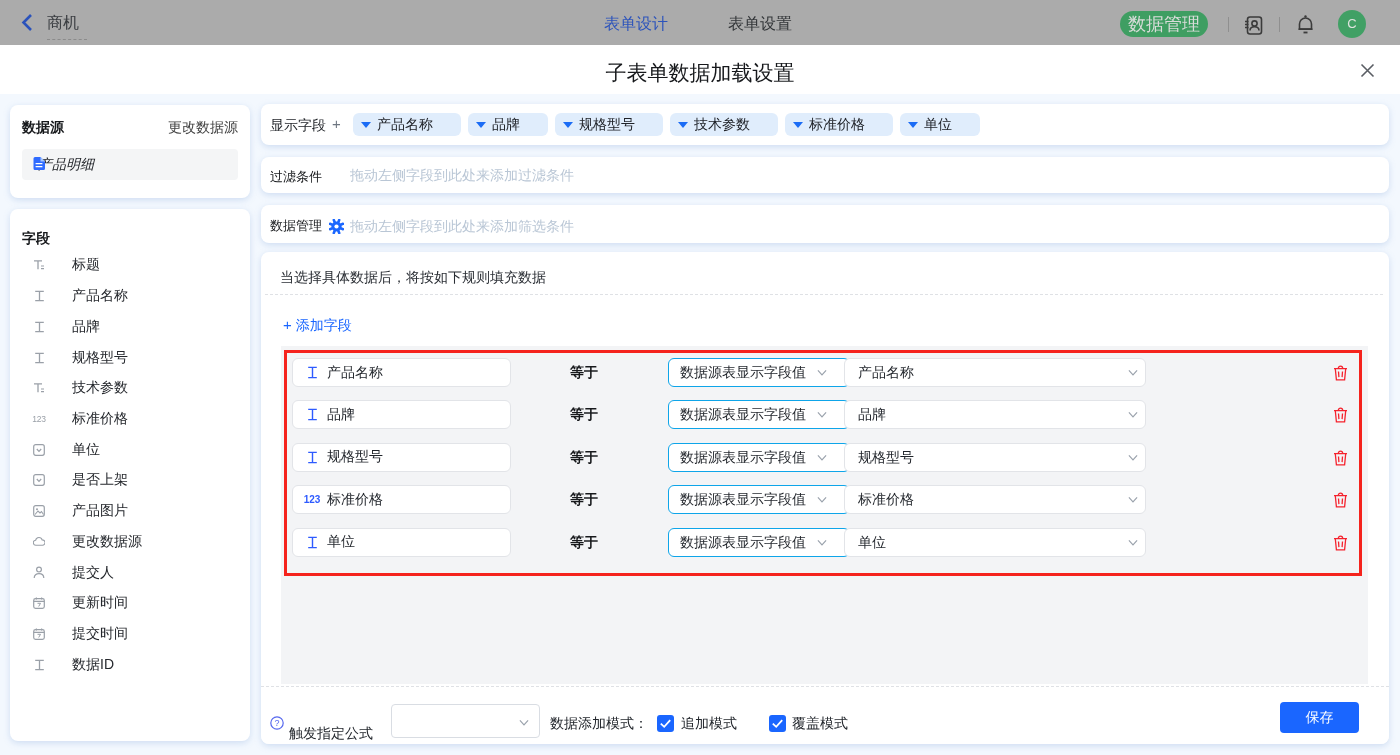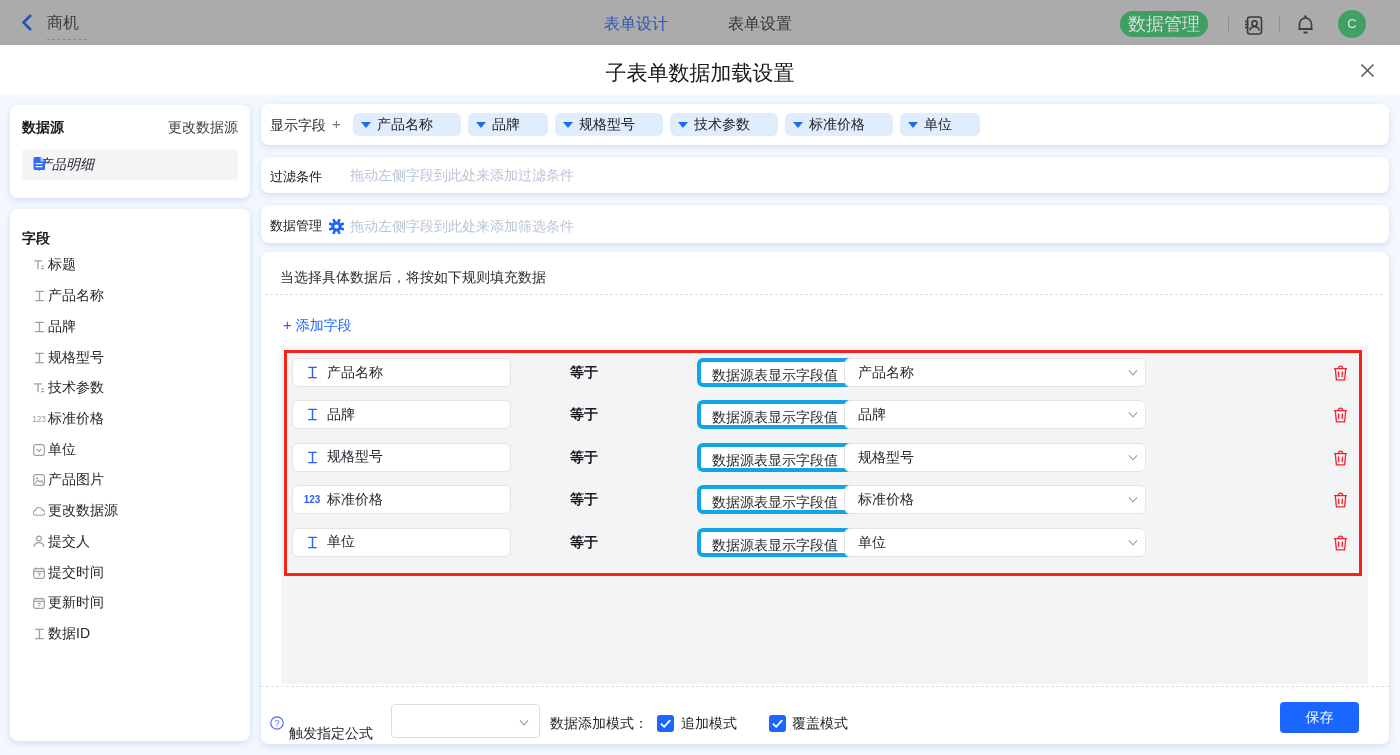--- a/index.html
+++ b/index.html
@@ -31,42 +31,42 @@
 #cardB { left:261px; top:157px; width:1128px; height:36px; }
 #cardC { left:261px; top:205px; width:1128px; height:38px; }
 #cardD { left:261px; top:252px; width:1128px; height:492px; }
 
 
 .sbt { position:absolute; left:12px; font-weight:700; font-size:14px; color:#17191c; }
 .link { position:absolute; right:12px; font-size:14px; color:#404040; }
 .srcrow { position:absolute; left:12px; top:44px; width:216px; height:31px; background:#f4f5f6; border-radius:4px; line-height:31px; }
 .srcrow .txt { margin-left:16px; color:#24272c;font-style:italic; }
 .srcrow svg { position:absolute; left:11px; top:8px; }
-.frow { height:30.72px; display:flex; align-items:center; color:#24272c; font-size:14px; }
+.frow { height:30.72px; display:flex; align-items:center; color:#24272c; font-size:14px;gap:24px; }
 .frow .fi { width:12px; margin-left:23px; margin-right:3px; display:flex; justify-content:center; align-items:center; }
 #fields { position:absolute; left:0; top:41px; width:240px; }
 
 
 .lab { position:absolute; left:9px; font-size:14px; color:#1d2025; }
 .chips { position:absolute; left:92px; top:9px; display:flex; gap:7px; }
 .chip { height:23px; background:#e0edfc; border-radius:6px; display:flex; align-items:center; padding:0 28px 0 8px; color:#202329; }
 .chip .tri { width:0; height:0; border-left:5px solid transparent; border-right:5px solid transparent; border-top:6px solid #1b6cf5; margin-right:6px; }
 .ph { color:#b9c6d5; font-size:14px; }
 
 
 .dhead { position:absolute; left:280px; top:269px; color:#2a2e34; }
 .dash1 { position:absolute; left:265px; top:294px; width:1118px; border-top:1px dashed #dfe1e5; }
 .addf { position:absolute; left:283px; top:316px; color:#1a66ff; font-size:14px; }
 #greybox { position:absolute; left:281px; top:346px; width:1087px; height:338px; background:#f3f4f6; }
 #redbox { position:absolute; left:284px; top:350px; width:1078px; height:226px; border:3px solid #f5231d; }
 .rrow { position:absolute; left:292px; width:1096px; height:29px; }
 .inp { position:absolute; left:0; top:0; width:219px; height:29px; background:#fff; border:1px solid #e2e4e8; border-radius:6px; display:flex; align-items:center; }
 .inp .ric { width:12px; margin-left:13px; margin-right:9px; display:flex; justify-content:center; }
 .eq { position:absolute; left:262px; top:0; width:60px; text-align:center; line-height:29px; font-weight:600; color:#17191c; }
-.sel1 { position:absolute; left:376px; top:0; width:182px; height:29px; background:#fff; border:4px solid #0ea5e9; border-radius:6px; line-height:27px; padding-left:11px; color:#1f2329;margin-left:29px; }
+.sel1 { position:absolute; left:376px; top:0; width:182px; height:29px; background:#fff; border:1px solid #0ea5e9; border-radius:6px; line-height:27px; padding-left:11px; color:#1f2329; }
 .sel2 { position:absolute; left:552px; top:0; width:302px; height:29px; background:#fff; border:1px solid #e2e4e8; border-radius:6px; line-height:27px; padding-left:13px; color:#1f2329; }
 .chev { position:absolute; top:9px; width:10px; height:10px; }
 .trash { position:absolute; left:1041px; top:7px; }
 
 
 #dfoot { position:absolute; left:261px; top:686px; width:1128px; height:58px; border-top:1px dashed #dfe1e5; background:#fff; border-radius:0 0 8px 8px; }
 .q { position:absolute; left:9px; top:29px; }
 .ftxt1 { position:absolute; left:28px; top:28px; color:#23272d;margin-top:10px; }
 .fsel { position:absolute; left:130px; top:17px; width:149px; height:34px; border:1px solid #d9dde3; border-radius:4px; background:#fff; }
 .ftxt2 { position:absolute; left:289px; top:28px; color:#23272d; }
@@ -183,20 +183,29 @@
             <rect x="0.7" y="0.7" width="10.6" height="10.6" rx="2" fill="none" stroke="#9aa0a8" stroke-width="1.2"></rect>
             <path d="M3.8 5 L6 7.4 L8.2 5" fill="none" stroke="#9aa0a8" stroke-width="1.2"></path>
           </svg>
         </span>
         <span>单位</span>
       </div>
       <div class="frow">
         <span class="fi">
           <svg width="12" height="12" viewBox="0 0 12 12">
             <rect x="0.7" y="0.7" width="10.6" height="10.6" rx="2" fill="none" stroke="#9aa0a8" stroke-width="1.2"></rect>
+            <path d="M3.8 5 L6 7.4 L8.2 5" fill="none" stroke="#9aa0a8" stroke-width="1.2"></path>
+          </svg>
+        </span>
+        <span>是否上架</span>
+      </div>
+      <div class="frow">
+        <span class="fi">
+          <svg width="12" height="12" viewBox="0 0 12 12">
+            <rect x="0.7" y="0.7" width="10.6" height="10.6" rx="2" fill="none" stroke="#9aa0a8" stroke-width="1.2"></rect>
             <circle cx="4" cy="4.2" r="1" fill="#9aa0a8"></circle>
             <path d="M2 9.5 L5 6 L7 8 L8.5 6.5 L10.5 9.5" fill="none" stroke="#9aa0a8" stroke-width="1.1"></path>
           </svg>
         </span>
         <span>产品图片</span>
       </div>
       <div class="frow">
         <span class="fi">
           <svg width="13" height="11" viewBox="0 0 13 11">
             <path d="M3.2 9.5 a2.7 2.7 0 0 1-.3-5.4 a3.6 3.6 0 0 1 7-0.4 a2.5 2.5 0 0 1 .4 5.8 z" fill="none" stroke="#9aa0a8" stroke-width="1.2"></path>
@@ -214,31 +223,31 @@
         <span>提交人</span>
       </div>
       <div class="frow">
         <span class="fi">
           <svg width="12" height="12" viewBox="0 0 12 12">
             <rect x="0.7" y="1.6" width="10.6" height="9.8" rx="1.8" fill="none" stroke="#9aa0a8" stroke-width="1.2"></rect>
             <path d="M0.7 4.4 h10.6 M3.4 0.6 v2 M8.6 0.6 v2" stroke="#9aa0a8" stroke-width="1.2"></path>
             <path d="M4.5 6.3 h3 l-1.8 3.2" fill="none" stroke="#9aa0a8" stroke-width="1"></path>
           </svg>
         </span>
-        <span>提交时间</span>
+        <span>更新时间</span>
       </div>
       <div class="frow">
         <span class="fi">
           <svg width="12" height="12" viewBox="0 0 12 12">
             <rect x="0.7" y="1.6" width="10.6" height="9.8" rx="1.8" fill="none" stroke="#9aa0a8" stroke-width="1.2"></rect>
             <path d="M0.7 4.4 h10.6 M3.4 0.6 v2 M8.6 0.6 v2" stroke="#9aa0a8" stroke-width="1.2"></path>
             <path d="M4.5 6.3 h3 l-1.8 3.2" fill="none" stroke="#9aa0a8" stroke-width="1"></path>
           </svg>
         </span>
-        <span>更新时间</span>
+        <span>提交时间</span>
       </div>
       <div class="frow">
         <span class="fi">
           <svg width="11" height="12" viewBox="0 0 11 12">
             <path d="M1.2 1.4 h8.6 M1.2 10.6 h8.6 M5.5 1.4 v9.2" stroke="#9aa0a8" stroke-width="1.3" fill="none"></path>
           </svg>
         </span>
         <span>数据ID</span>
       </div>
     </div>

